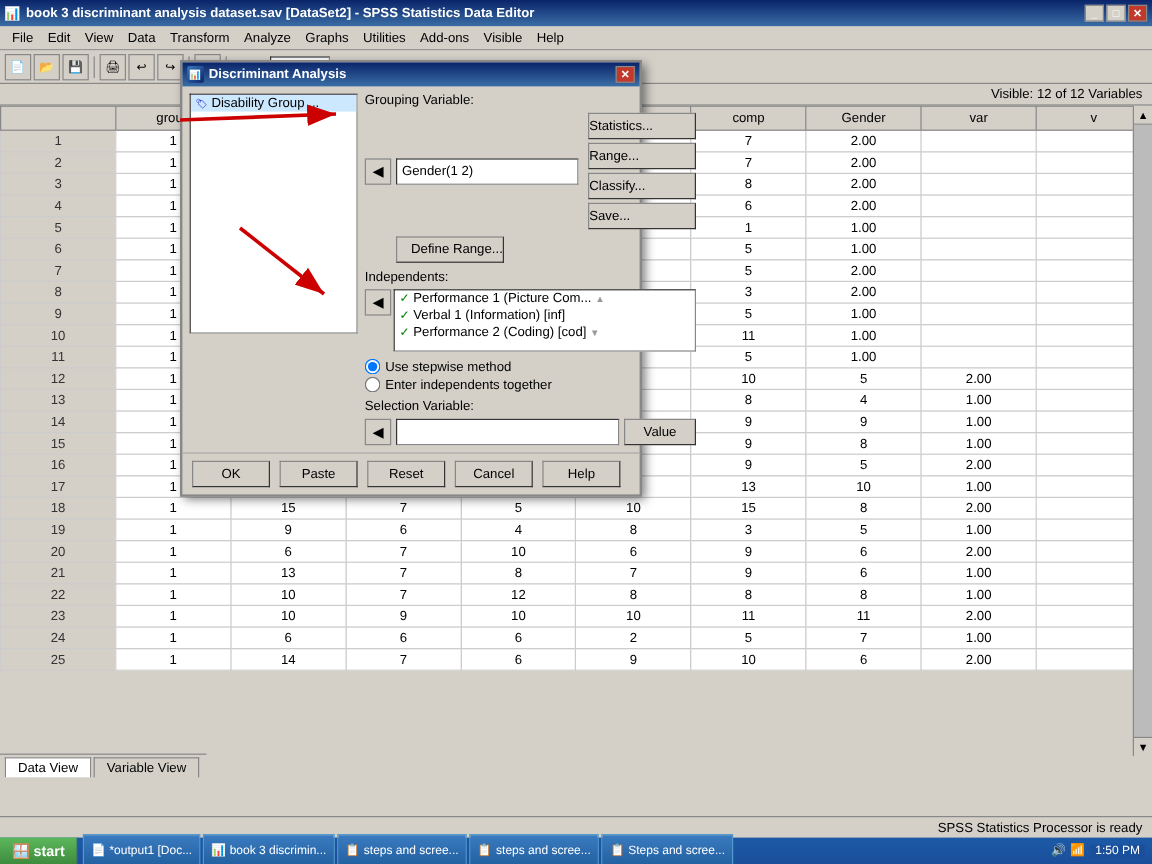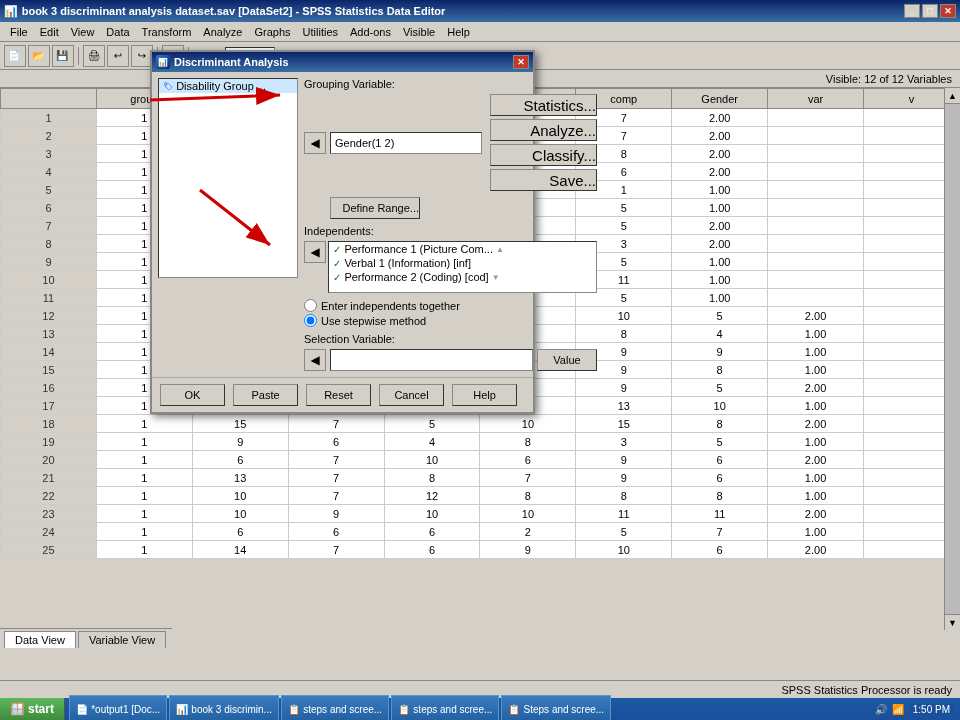--- a/index.html
+++ b/index.html
@@ -200,21 +200,21 @@
     .modal-title-icon { width: 14px; height: 14px; margin-right: 4px; background: #ccc; border-radius: 2px; }
     .modal-title-text { flex: 1; }
     .modal-close-btn { width: 16px; height: 14px; font-size: 9px; display: flex; align-items: center; justify-content: center; background: #c0392b; color: white; border: 1px solid #888; cursor: pointer; font-weight: bold; }
 
     
     .section-label { font-size: 11px; margin-bottom: 4px; }
     .grouping-row { display: flex; align-items: center; gap: 4px; margin-bottom: 6px; }
     .arrow-btn { width: 22px; height: 22px; background: #d4d0c8; border: 1px solid #888; display: flex; align-items: center; justify-content: center; cursor: pointer; font-size: 12px; }
     .group-input { flex: 1; height: 22px; border: 1px inset #888; background: white; font-size: 11px; padding: 0 4px; }
     .action-btns { display: flex; flex-direction: column; gap: 3px; margin-left: 4px; }
-    .action-btn { width: 107px; height: 22px; background: #d4d0c8; border: 1px outset #888; font-size: 15px; cursor: pointer; text-align: right; }
+    .action-btn { width: 90px; height: 22px; background: #d4d0c8; border: 1px outset #888; font-size: 11px; cursor: pointer; text-align: left; }
 
     .define-range-btn { width: 90px; height: 22px; background: #d4d0c8; border: 1px outset #888; font-size: 11px; cursor: pointer; display: flex; align-items: center; justify-content: flex-end; margin-left: 26px; margin-bottom: 6px; }
 
     
     .independents-section { margin-bottom: 6px; }
     .independents-list {
       border: 1px inset #888;
       background: white;
       height: 52px;
       overflow-y: auto;
@@ -701,21 +701,21 @@
 
       <div class="right-panel">
 
         <div class="section-label">Grouping Variable:</div>
         <div class="grouping-row">
           <div class="arrow-btn">◀</div>
           <input class="group-input" value="Gender(1 2)" style="">
 
           <div class="action-btns">
             <button class="action-btn">Statistics...</button>
-            <button class="action-btn">Analyze...</button>
+            <button class="action-btn">Range...</button>
             <button class="action-btn">Classify...</button>
             <button class="action-btn">Save...</button>
           </div>
         </div>
 
         <div style="margin-bottom:6px; margin-left:26px;">
           <button class="define-range-btn" style="margin:0;">
             <span>Define Range...</span>
           </button>
         </div>
@@ -740,26 +740,26 @@
                   <span>Performance 2 (Coding) [cod]</span>
                   <span style="font-size:8px; color:#999;">▼</span>
                 </div>
               </div>
             </div>
           </div>
         </div>
 
         <div class="radio-group">
           <div class="radio-item">
+            <input type="radio" name="method" checked="" style="">
+            <label>Use stepwise method</label>
+          </div>
+          <div class="radio-item">
             <input type="radio" name="method" style="">
             <label>Enter independents together</label>
-          </div>
-          <div class="radio-item">
-            <input type="radio" name="method" checked="" style="">
-            <label>Use stepwise method</label>
           </div>
         </div>
 
         <div class="selection-section">
           <div class="section-label">Selection Variable:</div>
           <div class="sel-row">
             <div class="arrow-btn">◀</div>
             <input class="sel-input" style="">
             <button class="val-btn">Value</button>
           </div>

